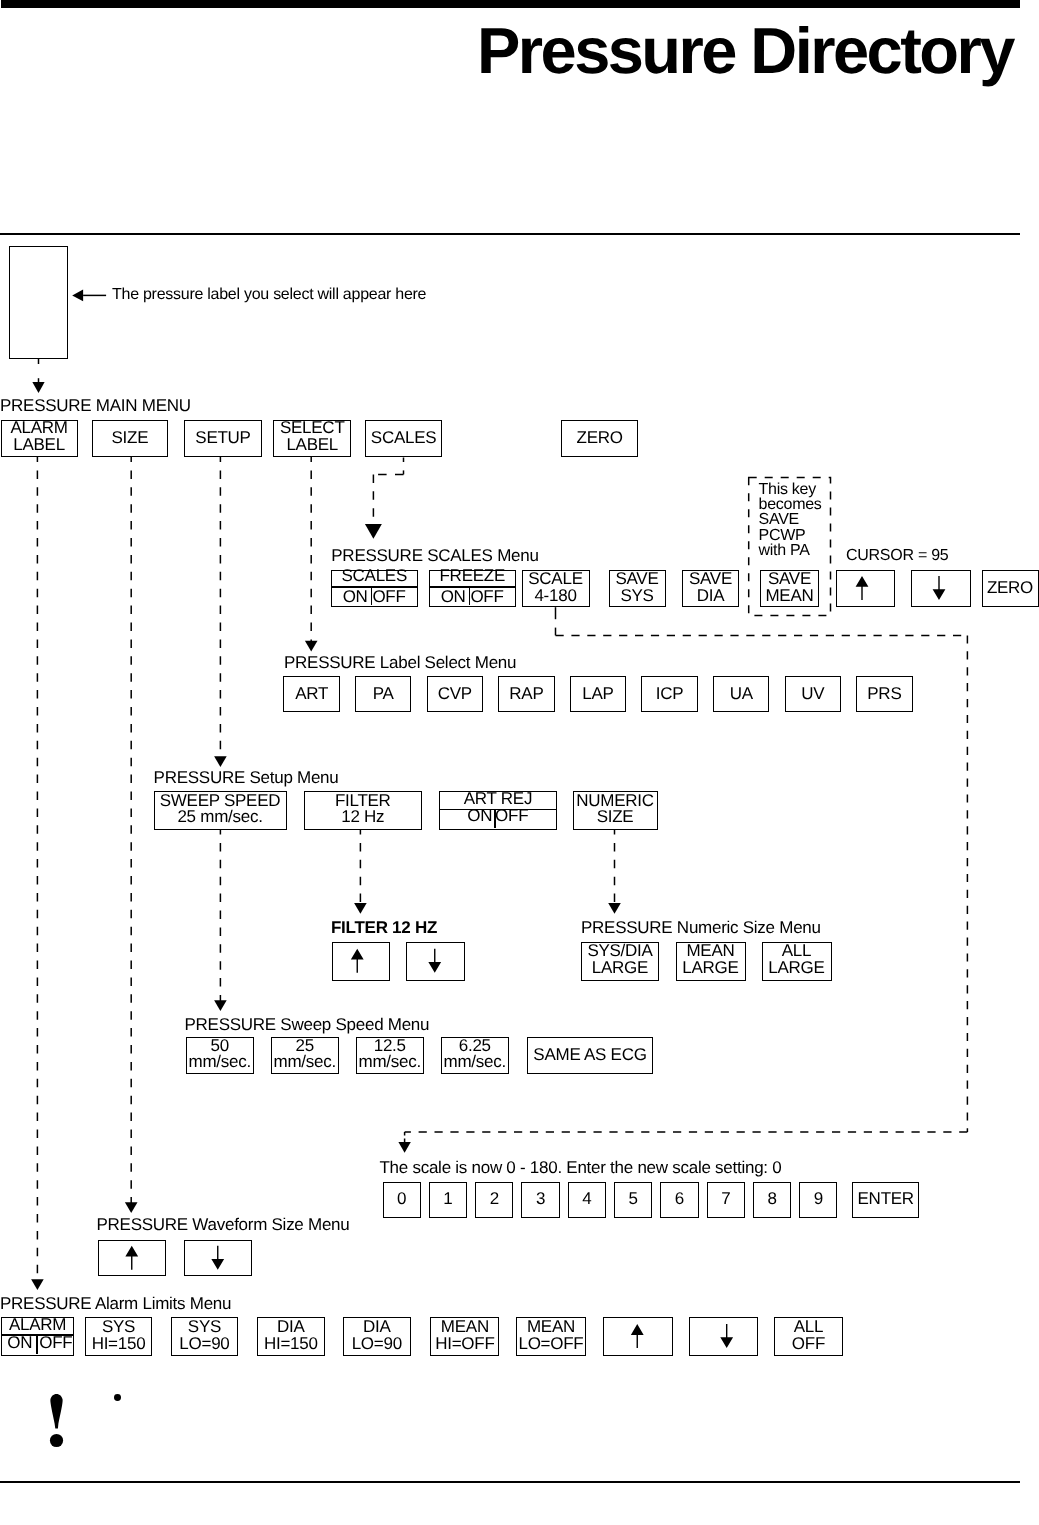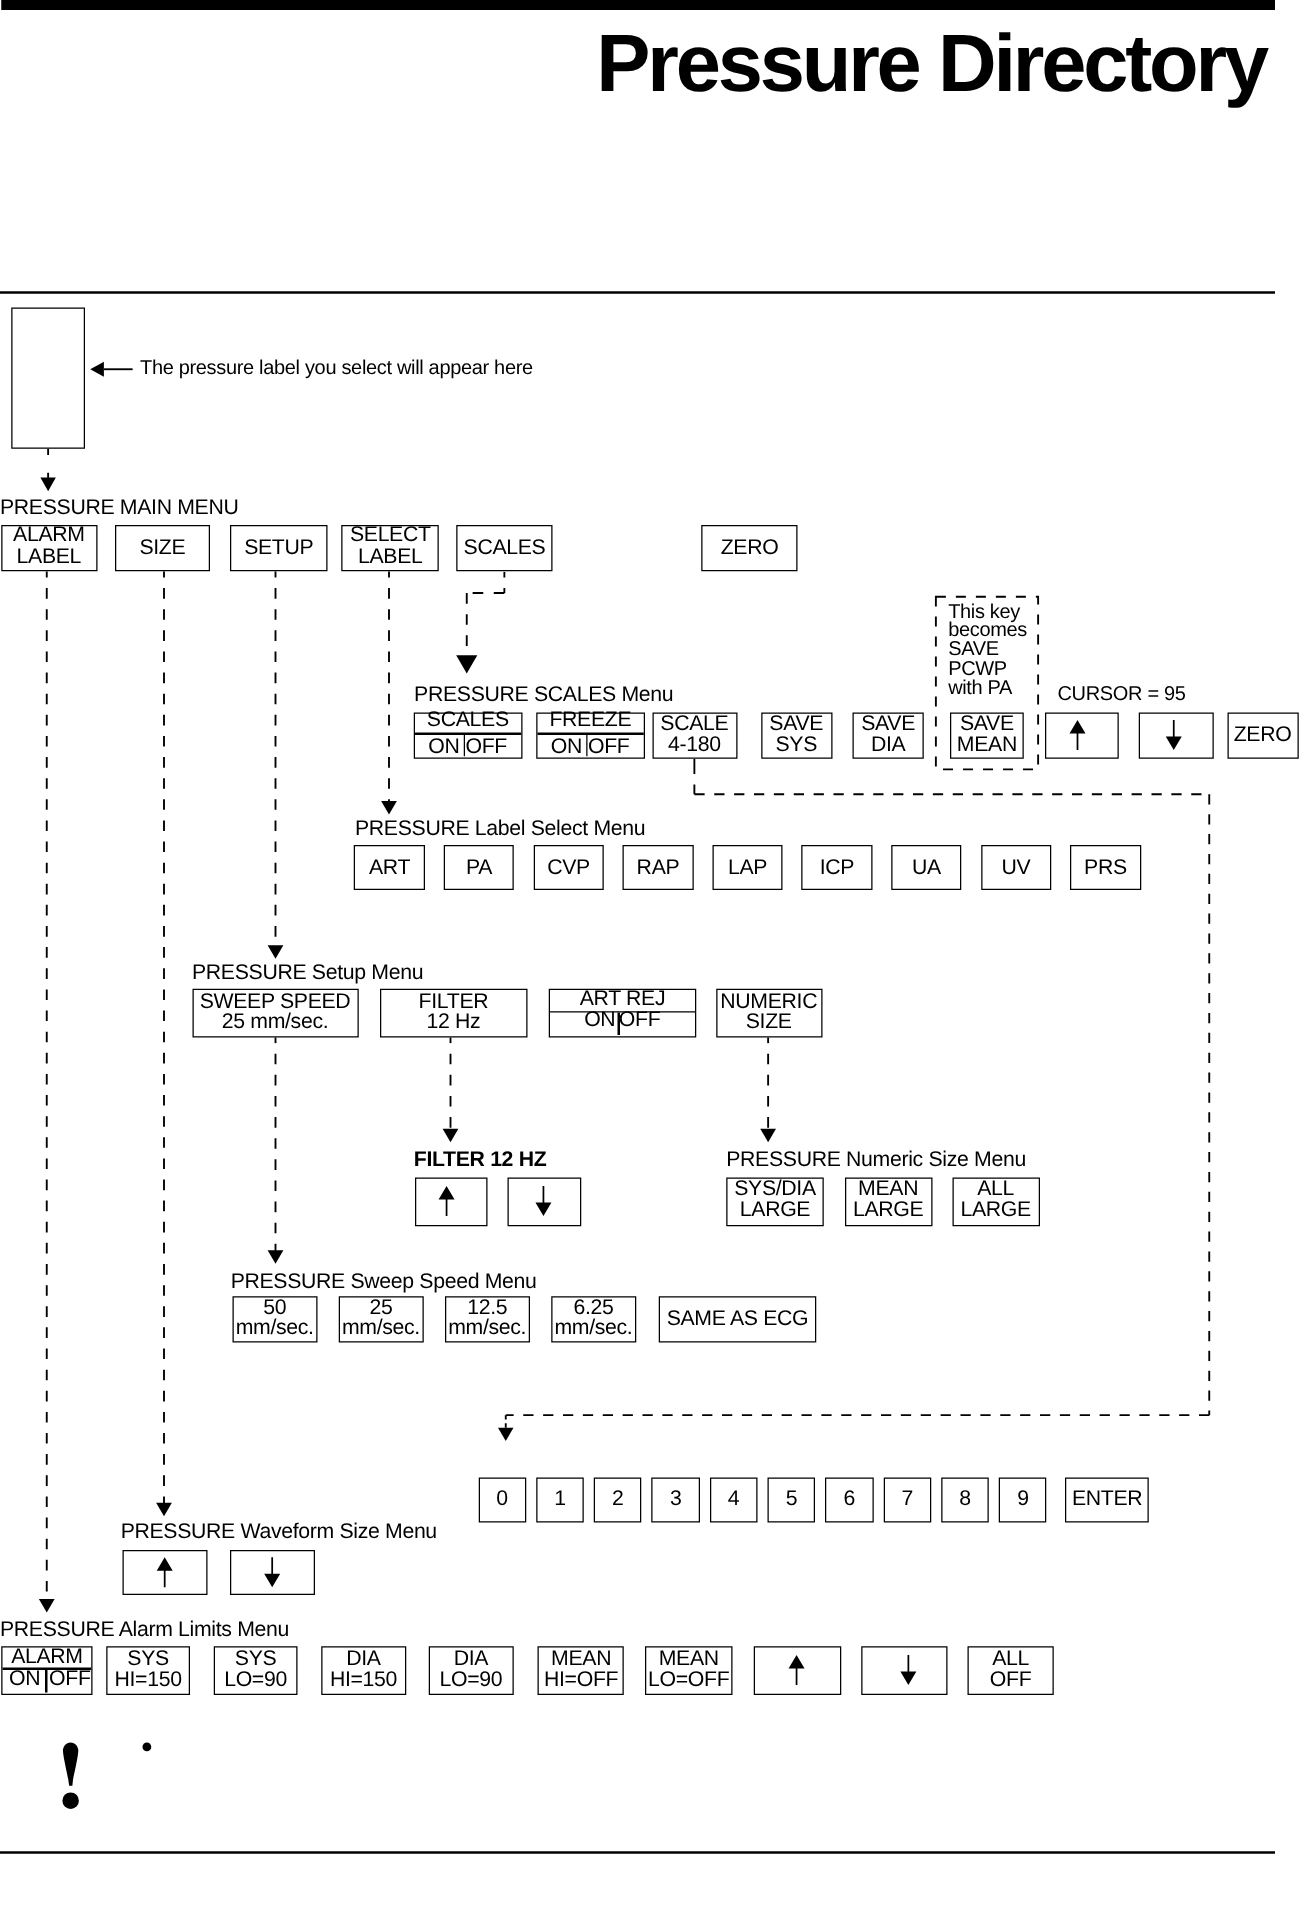--- a/index.html
+++ b/index.html
@@ -229,20 +229,21 @@
       <div class="tx" style="top:-0.88px;">12.5</div>
       <div class="tx" style="top:15.88px;">mm/sec.</div>
     </div>
 <div class="kb" style="left:441px;top:1036.5px;width:67.5px;height:37px;">
       <div class="tx" style="top:-0.88px;">6.25</div>
       <div class="tx" style="top:15.88px;">mm/sec.</div>
     </div>
 <div class="kb" style="left:527px;top:1036.5px;width:126px;height:37px;">
       <div class="tx" style="top:8.0px;">SAME AS ECG</div>
     </div>
+<div class="menulbl" style="left:379.5px;top:1159.3px;">The scale is now 0 - 180. Enter the new scale setting: 0</div>
 <div class="kb" style="left:382.5px;top:1181.5px;width:38.3px;height:36px;">
       <div class="tx" style="top:7.5px;">0</div>
     </div>
 <div class="kb" style="left:428.8px;top:1181.5px;width:38.3px;height:36px;">
       <div class="tx" style="top:7.5px;">1</div>
     </div>
 <div class="kb" style="left:475.1px;top:1181.5px;width:38.3px;height:36px;">
       <div class="tx" style="top:7.5px;">2</div>
     </div>
 <div class="kb" style="left:521.4px;top:1181.5px;width:38.3px;height:36px;">

